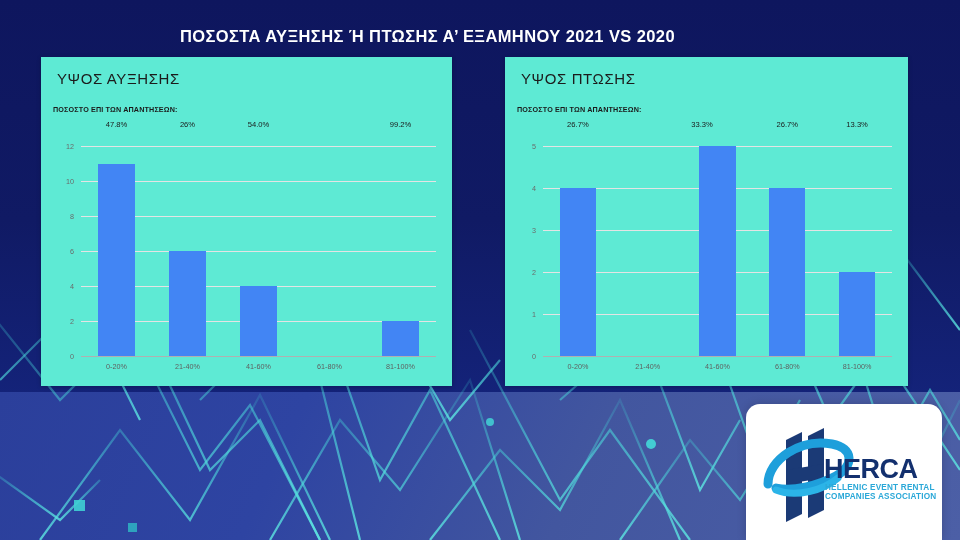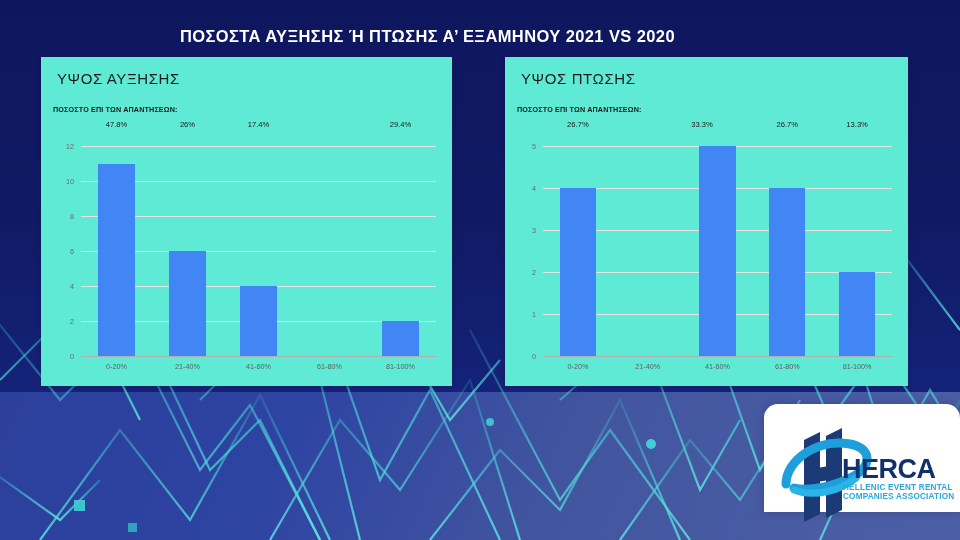--- a/index.html
+++ b/index.html
@@ -71,21 +71,21 @@
   .bar{
     position:absolute;background:#4285f4;bottom:0;
   }
   .xtick{
     position:absolute;font-size:7.2px;color:#5f5f5f;
     transform:translateX(-50%);white-space:nowrap;
   }
 
   
   .logo-card{
-    position:absolute;left:764px;top:404px;width:196px;height:108px;
+    position:absolute;left:746px;top:404px;width:196px;height:136px;
     background:#ffffff;border-radius:14px 14px 0 0;
     box-shadow:0 0 10px rgba(0,0,0,.18);
   }
   .logo-inner{position:absolute;left:0;top:14px;width:196px;height:110px;}
   .logo-word{
     position:absolute;left:78px;top:50px;
     font-size:27px;font-weight:bold;color:#13306e;letter-spacing:-.5px;
   }
   .logo-tag1{
     position:absolute;left:79px;top:79px;
@@ -139,22 +139,22 @@
   </svg>
 
   <div class="slide-title">ΠΟΣΟΣΤΑ ΑΥΞΗΣΗΣ Ή ΠΤΩΣΗΣ Α’ ΕΞΑΜΗΝΟΥ 2021 VS 2020</div>
 
   <div class="panel panel-left">
     <div class="panel-title">ΥΨΟΣ ΑΥΞΗΣΗΣ</div>
     <div class="panel-sub">ΠΟΣΟΣΤΟ ΕΠΙ ΤΩΝ ΑΠΑΝΤΗΣΕΩΝ:</div>
     <div class="pct-row" id="pct-left">
         <div class="pct" style="left: 75.5px;">47.8%</div>
         <div class="pct" style="left: 146.5px;">26%</div>
-        <div class="pct" style="left: 217.5px;">17.4%</div>
-        <div class="pct" style="left: 359.5px;">29.4%</div>
+        <div class="pct" style="left: 217.5px;">54.0%</div>
+        <div class="pct" style="left: 359.5px;">99.2%</div>
       </div>
     <div class="chart chart-left" id="chart-left">
         <div class="plot">
           <div class="axisline" style="left: 32px; width: 355px; top: 216px;"></div>
           <div class="ytick" style="left: 0px; width: 25px; top: 216px;">0</div>
           <div class="gridline" style="left: 32px; width: 355px; top: 181px;"></div>
           <div class="ytick" style="left: 0px; width: 25px; top: 181px;">2</div>
           <div class="gridline" style="left: 32px; width: 355px; top: 146px;"></div>
           <div class="ytick" style="left: 0px; width: 25px; top: 146px;">4</div>
           <div class="gridline" style="left: 32px; width: 355px; top: 111px;"></div>

